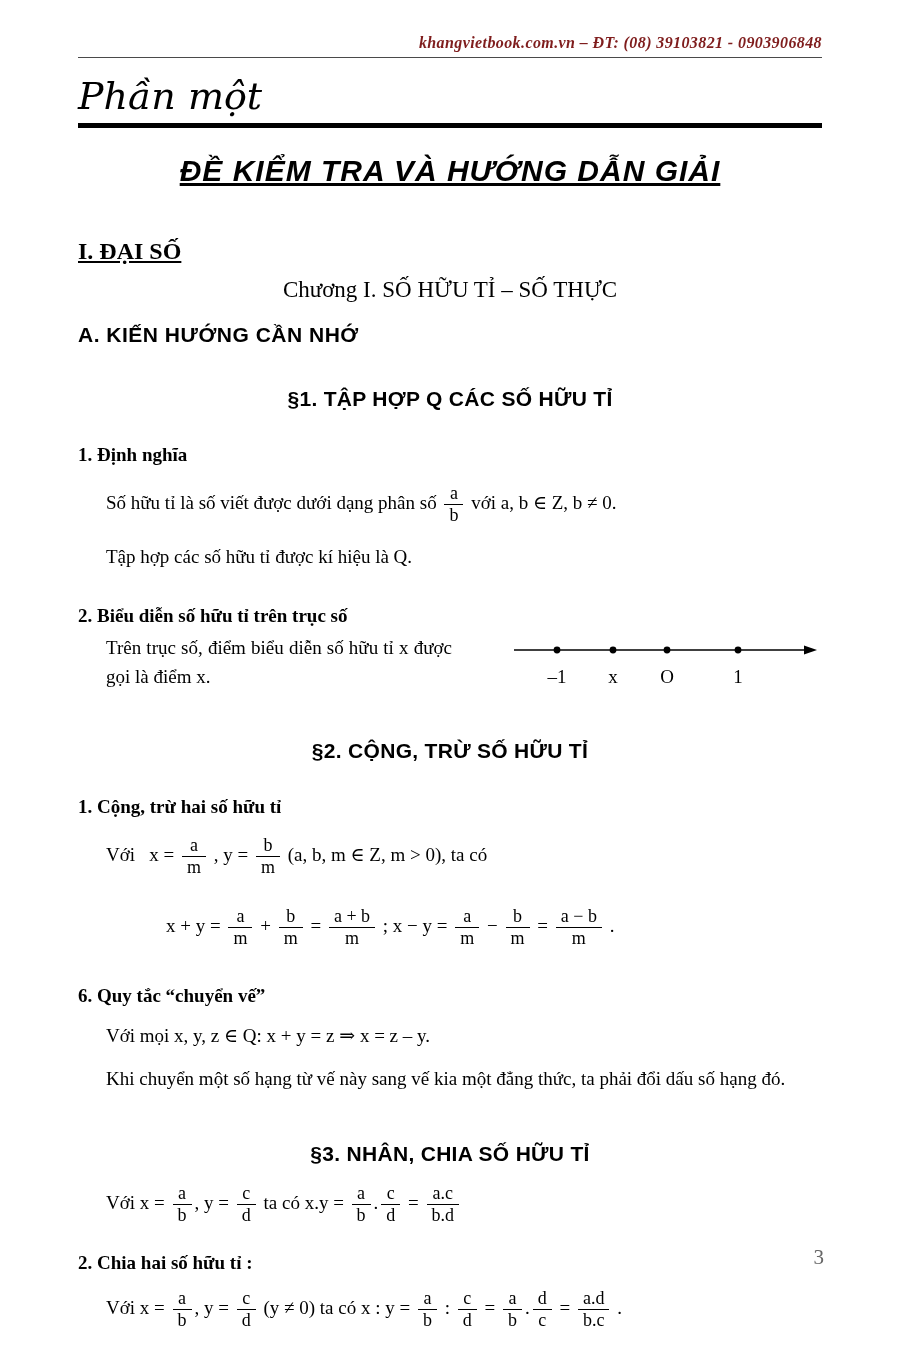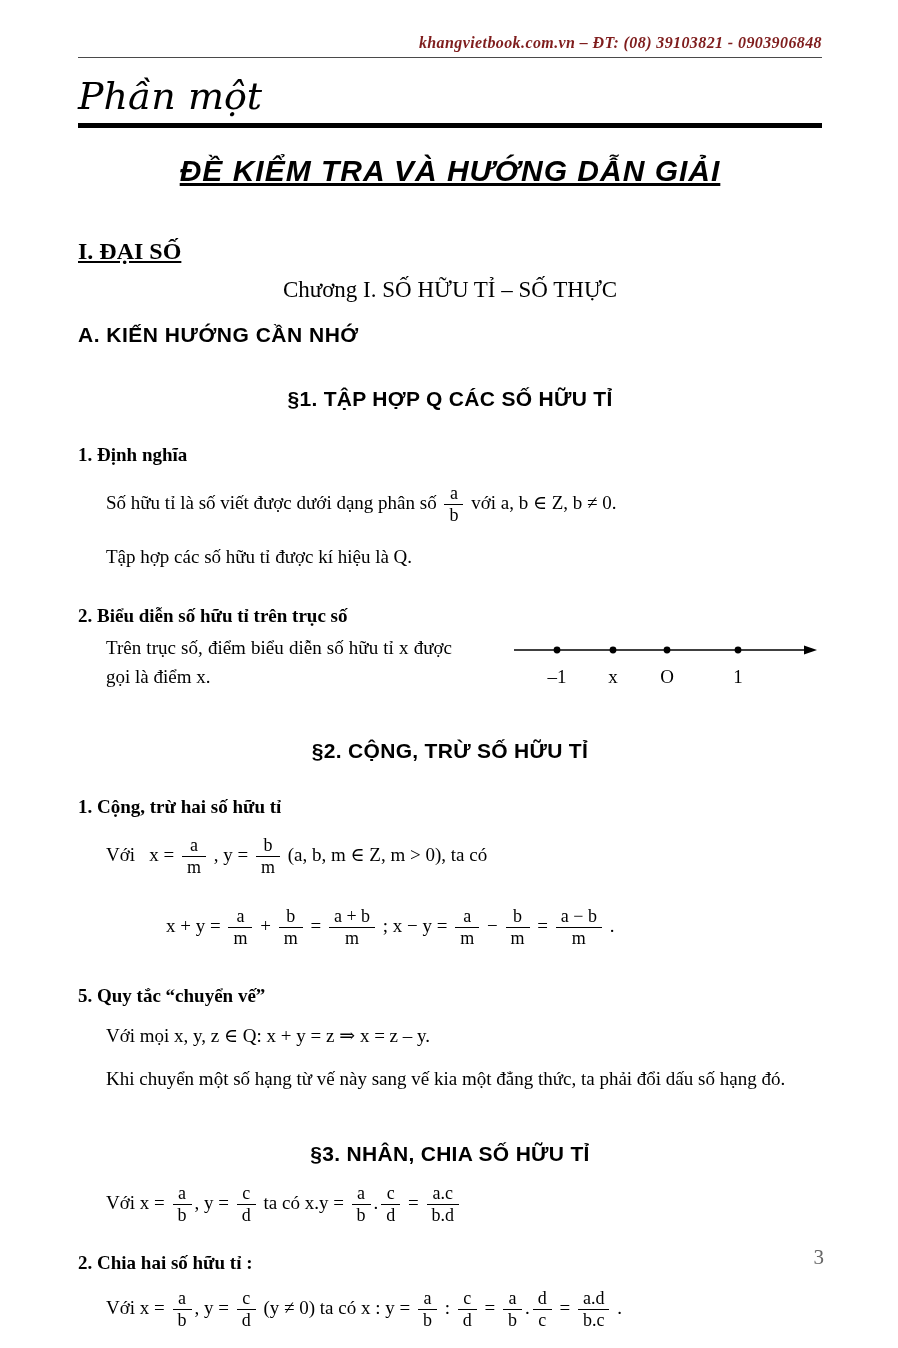--- a/index.html
+++ b/index.html
@@ -147,21 +147,21 @@
         </span> ; x − y = <span class="frac">
           <span class="num">a</span>
           <span class="den">m</span>
         </span> − <span class="frac">
           <span class="num">b</span>
           <span class="den">m</span>
         </span> = <span class="frac">
           <span class="num">a − b</span>
           <span class="den">m</span>
         </span> .</div>
-    <div class="item-heading">5. Quy tắc “chuyển vế”</div>
+    <div class="item-heading">6. Quy tắc “chuyển vế”</div>
     <div class="body-text">Với mọi x, y, z ∈ Q: x + y = z ⇒ x = z – y.</div>
     <div class="body-text justify">Khi chuyển một số hạng từ vế này sang vế kia một đẳng thức, ta phải đổi dấu số hạng đó.</div>
 
     <div class="sec-title" style="margin-top:48px;text-align:center;">§3. NHÂN, CHIA SỐ HỮU TỈ</div>
     <div class="formula">Với x = <span class="frac">
           <span class="num">a</span>
           <span class="den">b</span>
         </span>, y = <span class="frac">
           <span class="num">c</span>
           <span class="den">d</span>

